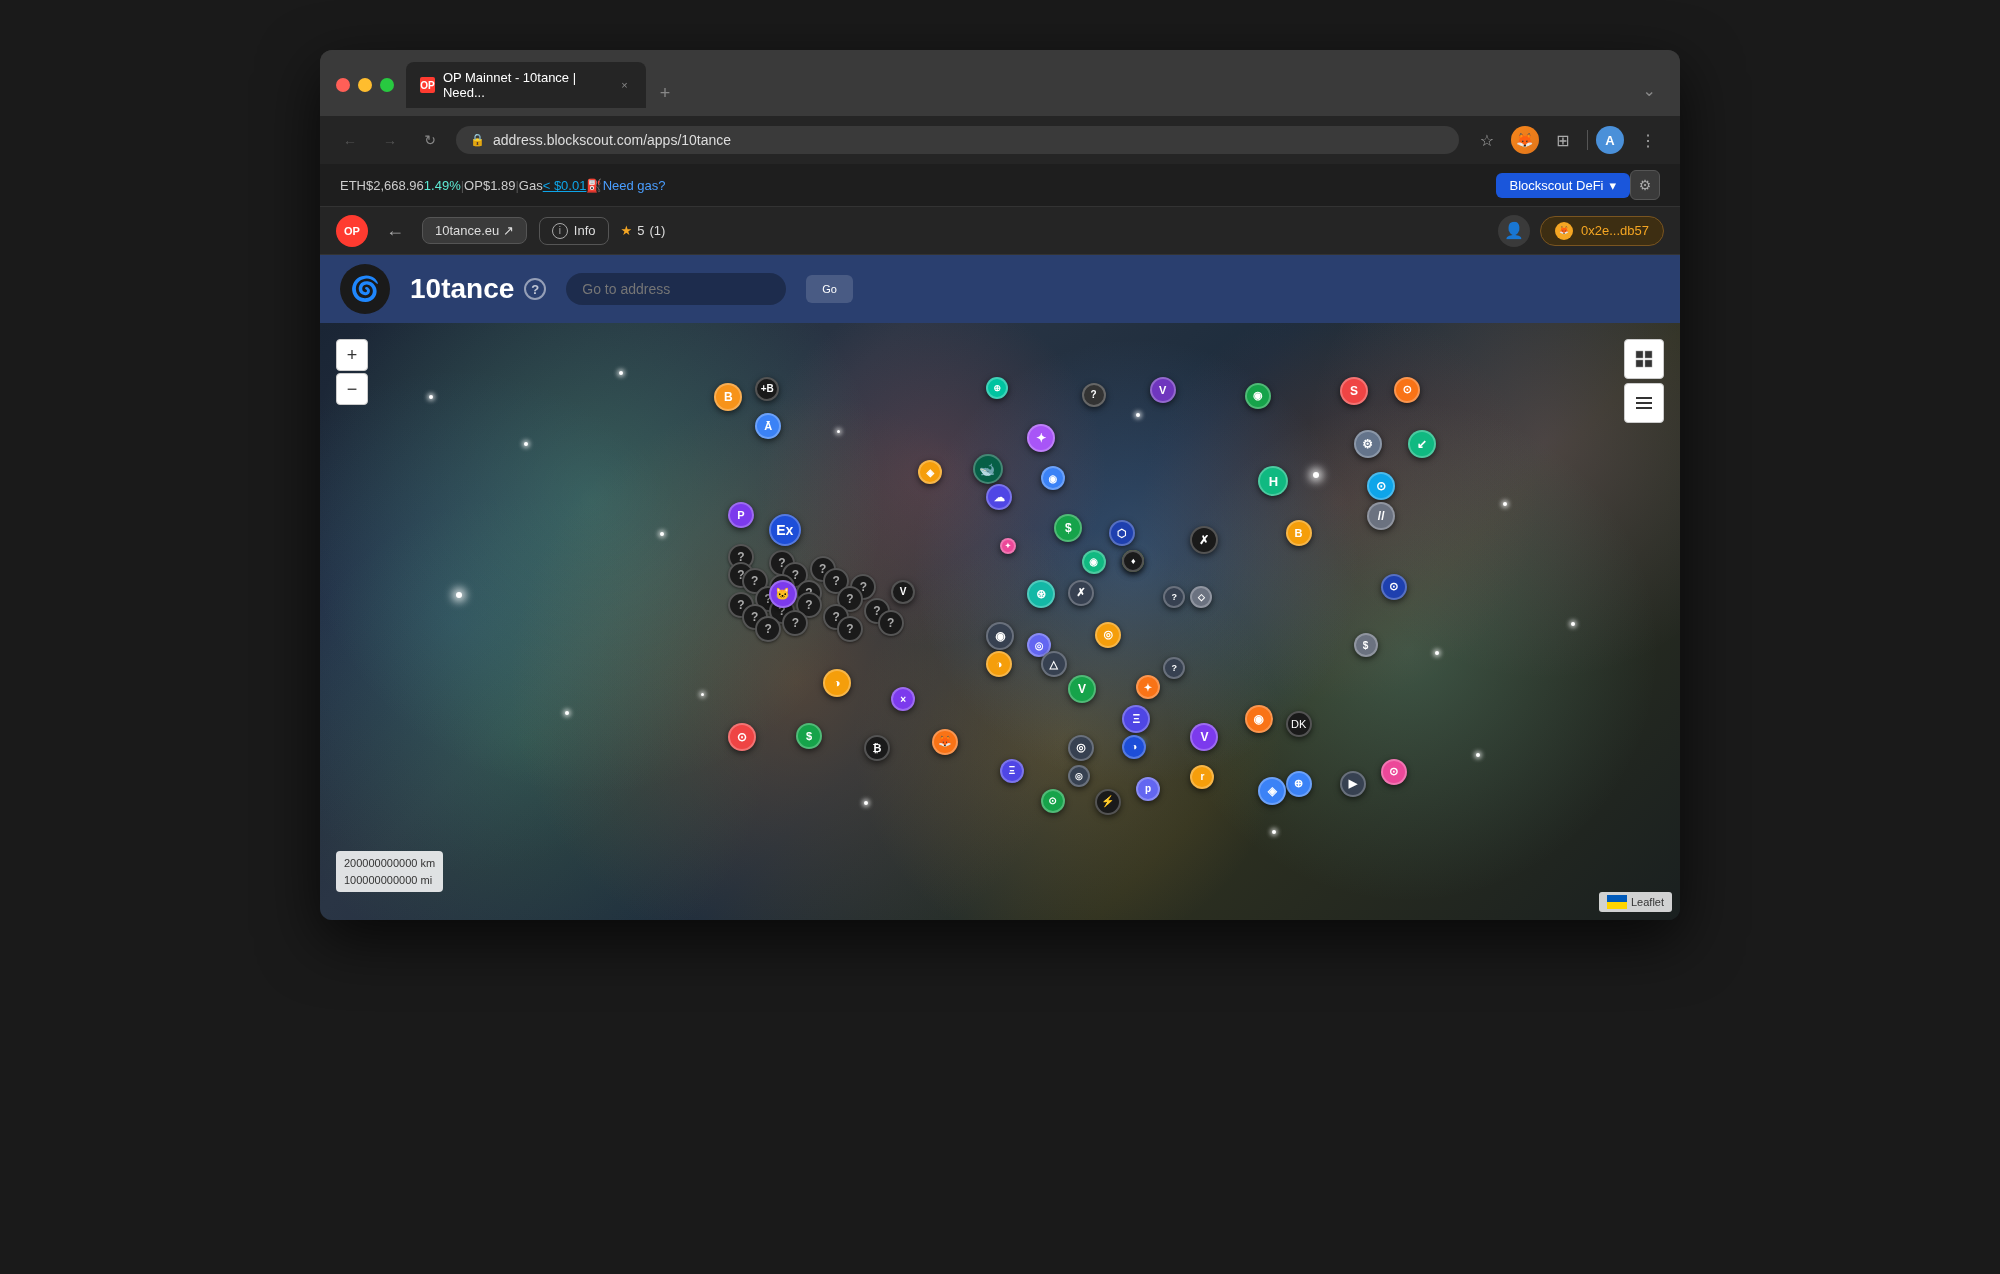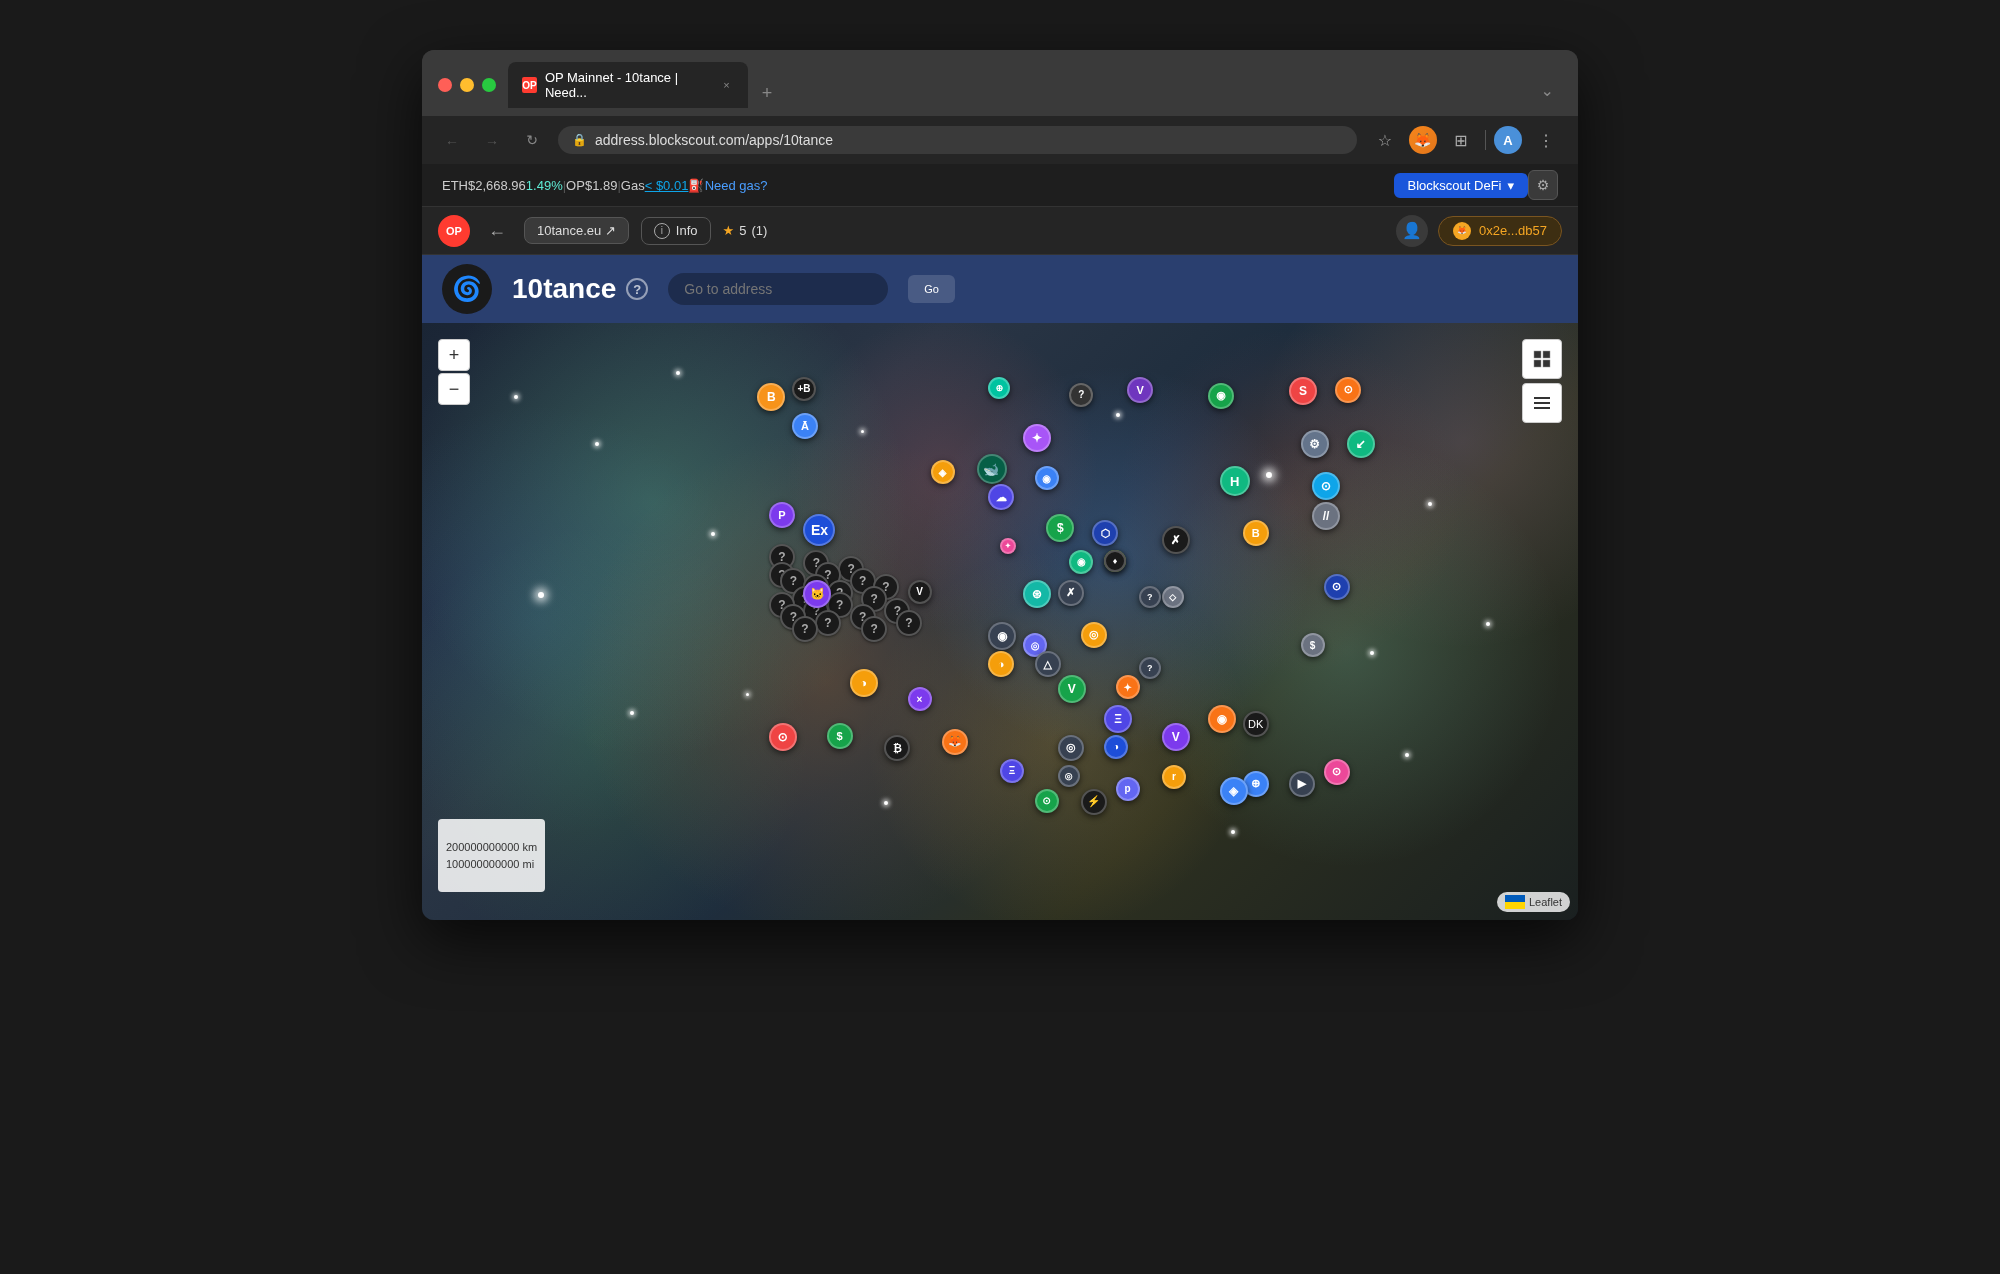--- a/index.html
+++ b/index.html
@@ -6,21 +6,21 @@
     body {
       background: #1a1a1a;
       font-family: -apple-system, BlinkMacSystemFont, 'Segoe UI', sans-serif;
       width: 2000px;
       height: 1274px;
       overflow: hidden;
     }
 
     
     .browser-window {
-      width: 1156px;
+      width: 1360px;
       height: 870px;
       margin: 50px auto;
       background: #2b2b2b;
       border-radius: 12px;
       box-shadow: 0 20px 60px rgba(0,0,0,0.7);
       overflow: hidden;
       display: flex;
       flex-direction: column;
     }
 
@@ -555,33 +555,33 @@
       border: 2px solid rgba(255,255,255,0.3);
     }
 
     
     .scale-bar {
       position: absolute;
       bottom: 28px;
       left: 16px;
       background: rgba(255,255,255,0.85);
       border-radius: 4px;
-      padding: 20px 8px;
+      padding: 4px 8px;
       font-size: 11px;
       color: #333;
       line-height: 1.5;
     }
 
     .leaflet-attr {
       position: absolute;
       bottom: 8px;
       right: 8px;
       background: rgba(255,255,255,0.8);
       padding: 3px 8px;
-      border-radius: 10px;
+      border-radius: 3px;
       font-size: 11px;
       color: #333;
       display: flex;
       align-items: center;
       gap: 4px;
     }
 
     .ukraine-flag {
       width: 20px;
       height: 14px;

